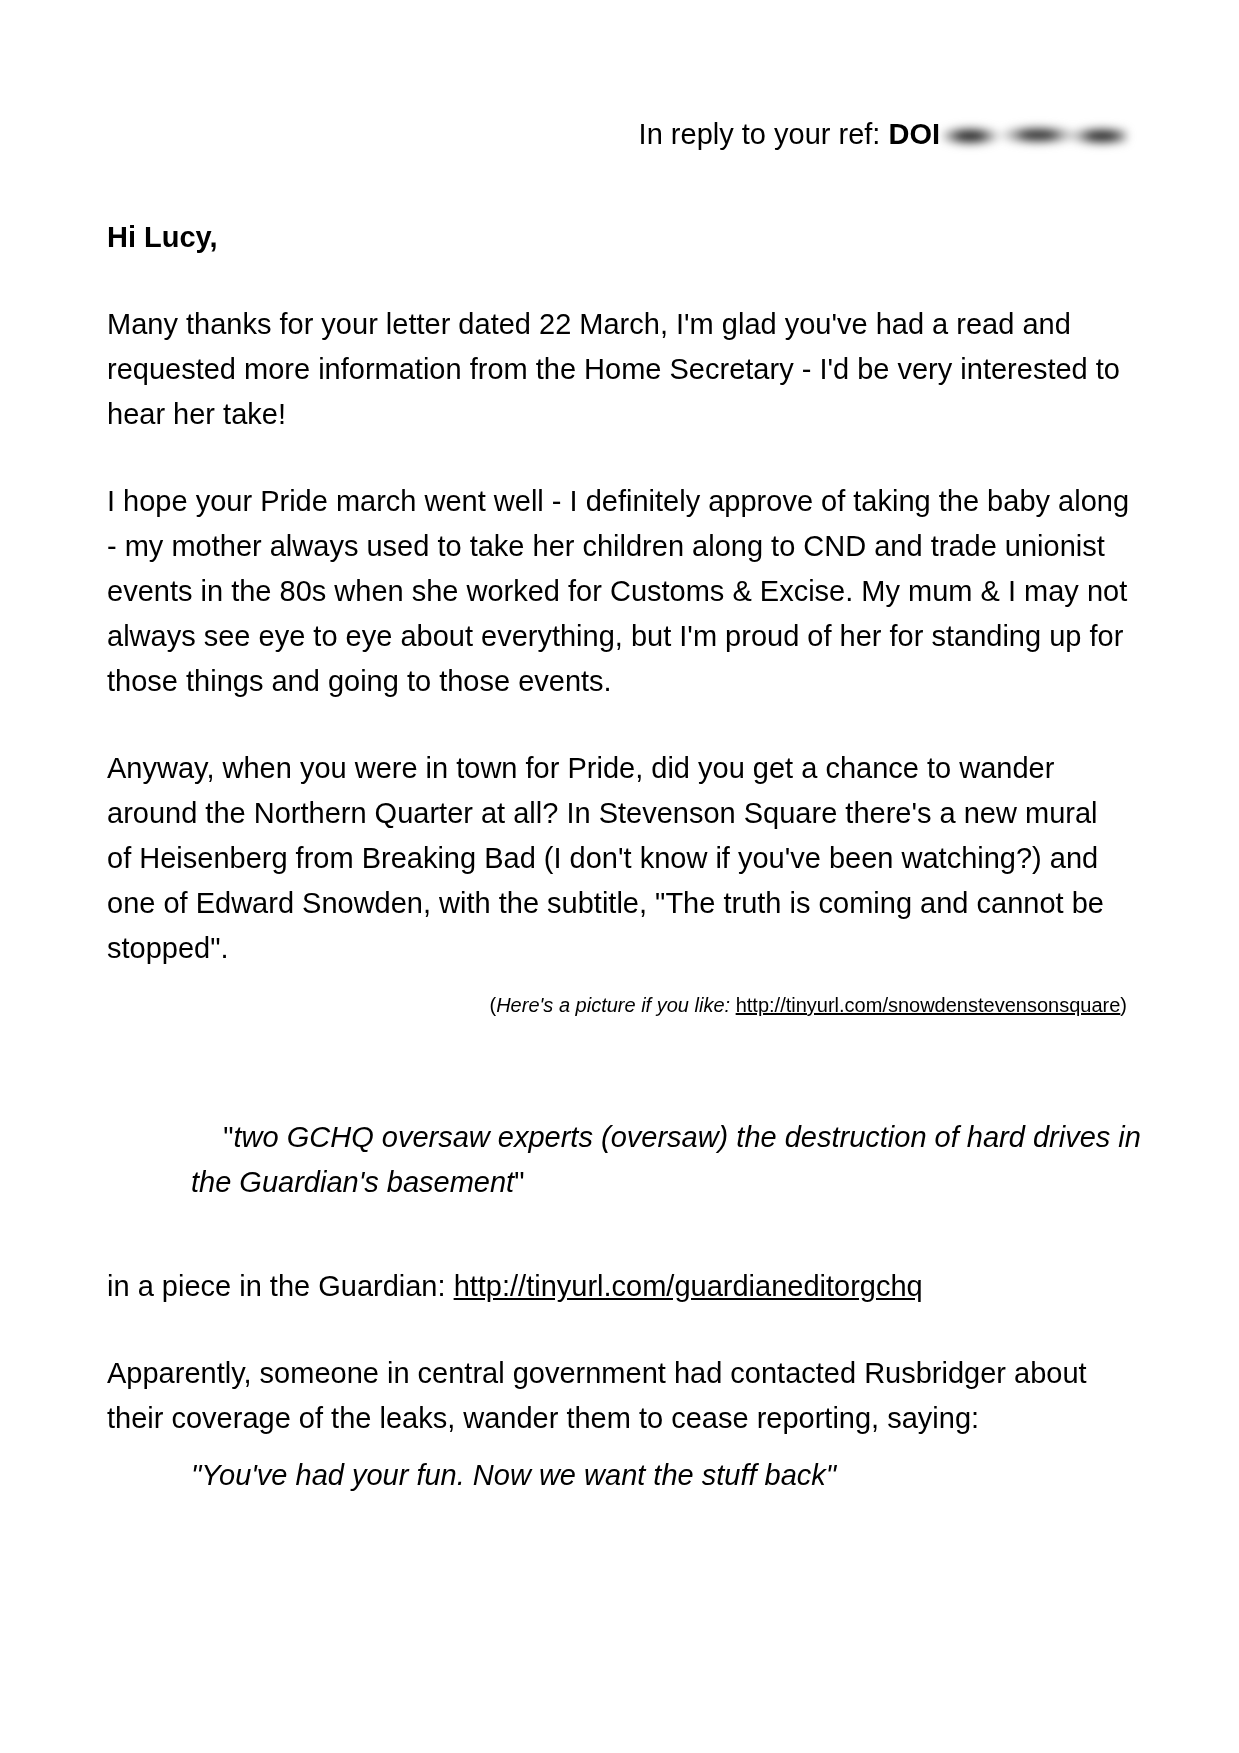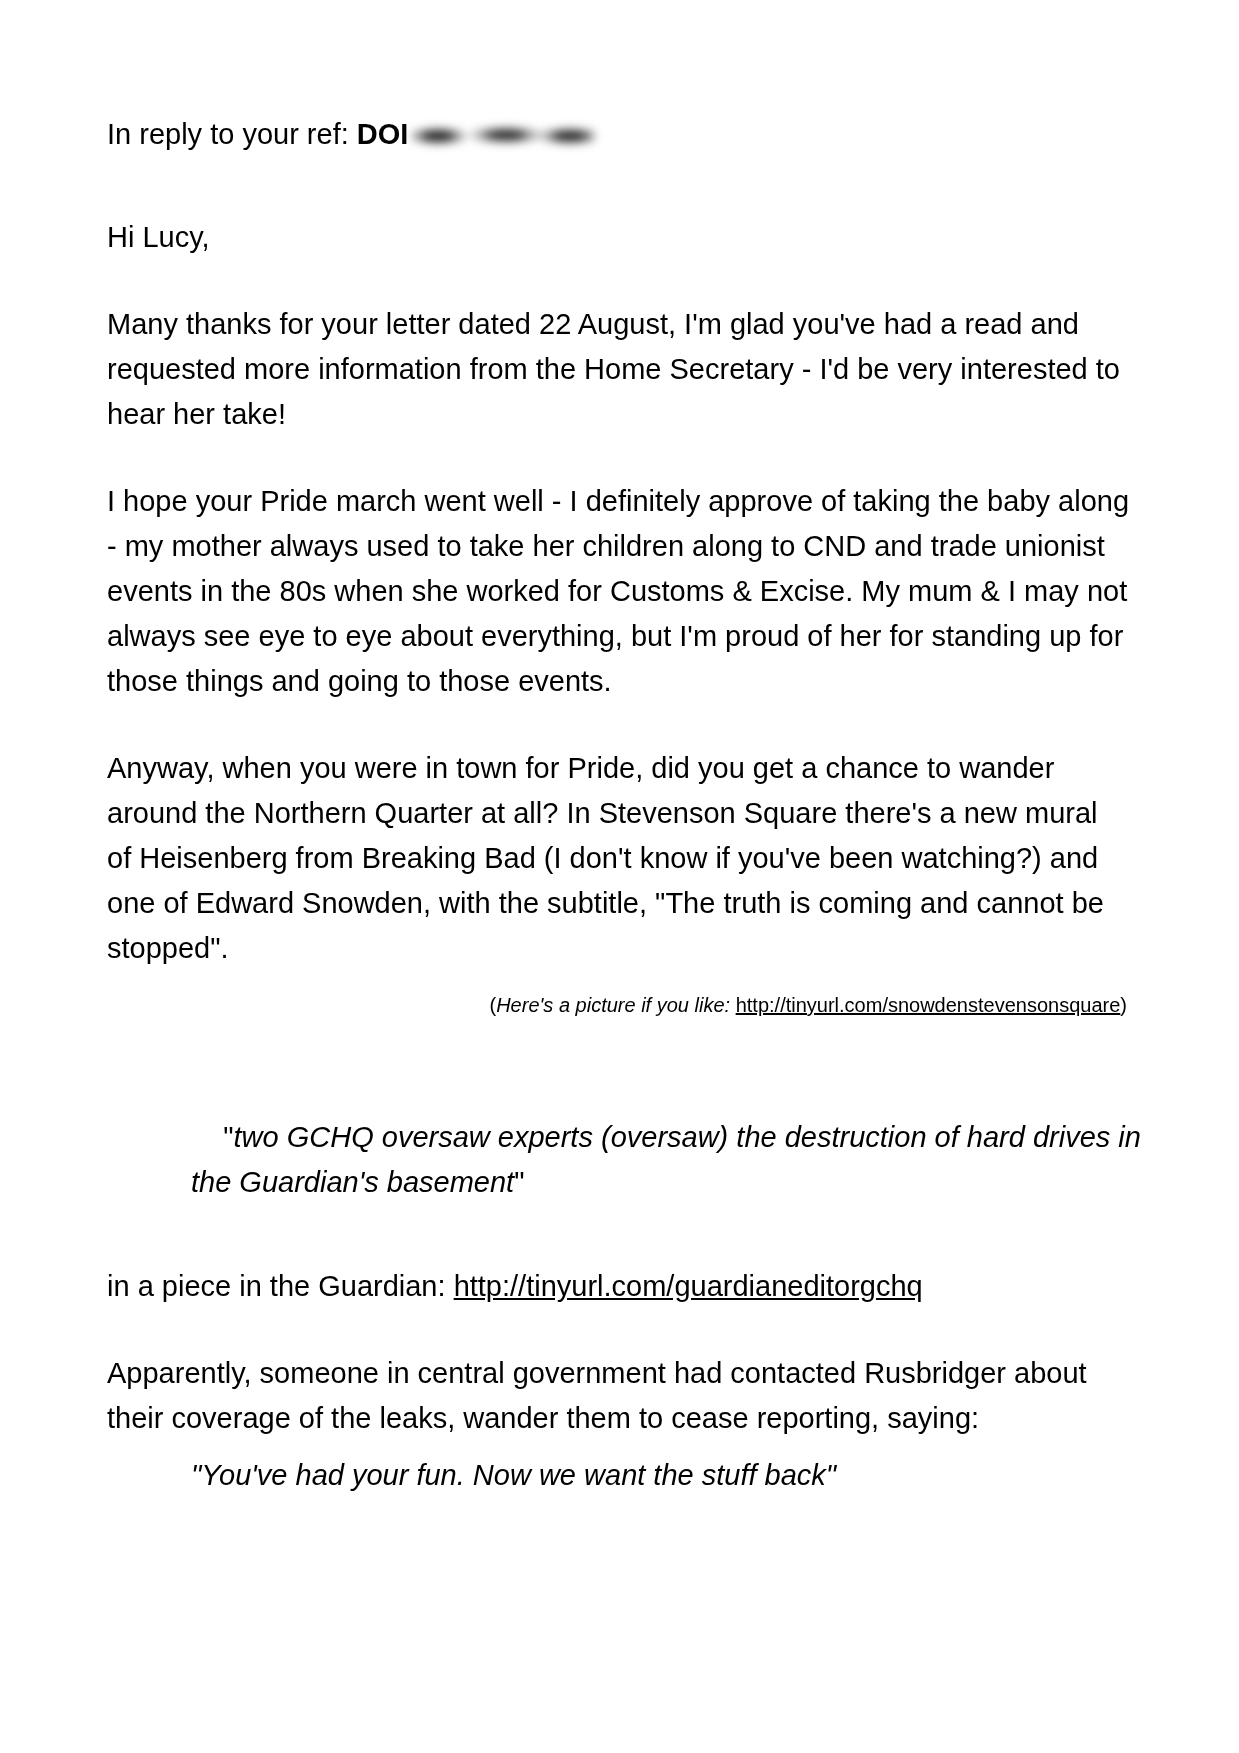--- a/index.html
+++ b/index.html
@@ -17,21 +17,21 @@
     color: #000000;
     font-family: "Liberation Sans", "DejaVu Sans", sans-serif;
     font-size: 29px;
     line-height: 45px;
     padding: 0 112px 0 107px;
     overflow: hidden;
   }
   .ref-line {
     margin-top: 112px;
     margin-bottom: 58px;
-    text-align: left;
+    text-align: right;
     white-space: nowrap;
   }
   .ref-prefix {
     font-weight: bold;
   }
   .ref-blob {
     display: inline-block;
     width: 185px;
     height: 36px;
     margin-left: 2px;
@@ -39,21 +39,21 @@
     background:
       radial-gradient(ellipse 32px 10px at 28px 19px,  #2b2b2b 0%, #2b2b2b 35%, rgba(110,110,110,0.75) 62%, rgba(255,255,255,0) 100%),
       radial-gradient(ellipse 40px 10px at 96px 18px,  #333333 0%, #333333 35%, rgba(120,120,120,0.70) 62%, rgba(255,255,255,0) 100%),
       radial-gradient(ellipse 35px 10px at 160px 19px, #2e2e2e 0%, #2e2e2e 35%, rgba(115,115,115,0.70) 62%, rgba(255,255,255,0) 100%);
     filter: blur(4px);
   }
   .para {
     margin: 0 0 42px 0;
     white-space: pre;
   }
-  .greeting { margin: 0 0 42px 0; }
+  .greeting { margin: 0 0 42px 0; font-weight: bold; }
   .tight { margin-bottom: 12px; }
   .picture-note {
     margin: 0 0 42px 0;
     text-align: right;
     font-size: 20px;
     white-space: nowrap;
   }
   .picture-note .caption { font-style: italic; }
   .quote {
     margin: 0 0 14px 0;
@@ -80,21 +80,21 @@
 <body>
 
 <div class="page">
 
   <div class="ref-line">
     <span>In reply to your ref: </span><span class="ref-prefix">DOI</span><span class="ref-blob"></span>
   </div>
 
   <div class="greeting">Hi Lucy,</div>
 
-  <div class="para">Many thanks for your letter dated 22 August, I'm glad you've had a read and
+  <div class="para">Many thanks for your letter dated 22 March, I'm glad you've had a read and
 requested more information from the Home Secretary - I'd be very interested to
 hear her take!</div>
 
   <div class="para">I hope your Pride march went well - I definitely approve of taking the baby along
 - my mother always used to take her children along to CND and trade unionist
 events in the 80s when she worked for Customs &amp; Excise. My mum &amp; I may not
 always see eye to eye about everything, but I'm proud of her for standing up for
 those things and going to those events.</div>
 
   <div class="para tight">Anyway, when you were in town for Pride, did you get a chance to wander

